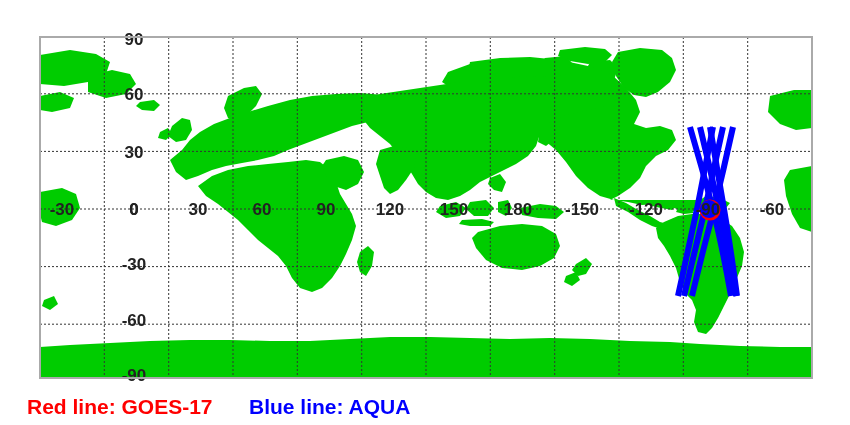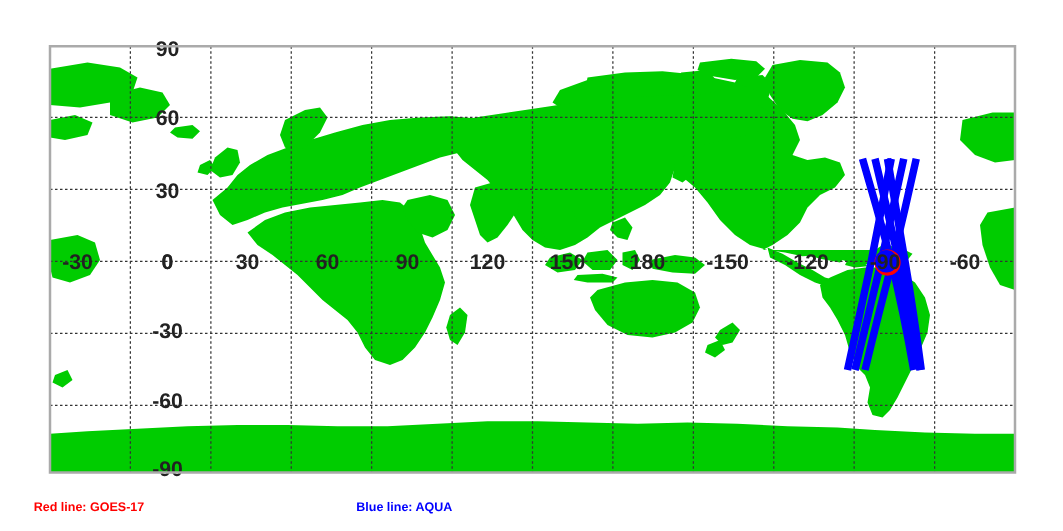--- a/index.html
+++ b/index.html
@@ -8,26 +8,26 @@
     font-family:"Liberation Sans", sans-serif;
     position:relative;
   }
   #map-figure{position:absolute;left:0;top:0;width:850px;height:425px;}
   #map-svg{position:absolute;left:0;top:0;}
   .legend-row{
     position:absolute;left:0;top:396px;width:850px;height:26px;
   }
   .legend-item{
     position:absolute;top:0;
-    font-size:10px;font-weight:bold;
+    font-size:21px;font-weight:bold;
     font-family:"Liberation Sans", sans-serif;
     white-space:nowrap;line-height:22px;
   }
   #legend-red{left:27px;}
-  #legend-blue{left:249px;margin-left:36px;}
+  #legend-blue{left:249px;}
   #legend-epoch{left:452px;color:#000000;}
   .lbl-red{color:#ff0000;}
   .lbl-blue{color:#0000ff;}
 </style>
 </head>
 <body>
 
 <div id="map-figure">
 
   <svg id="map-svg" width="850" height="425" viewBox="0 0 850 425">

